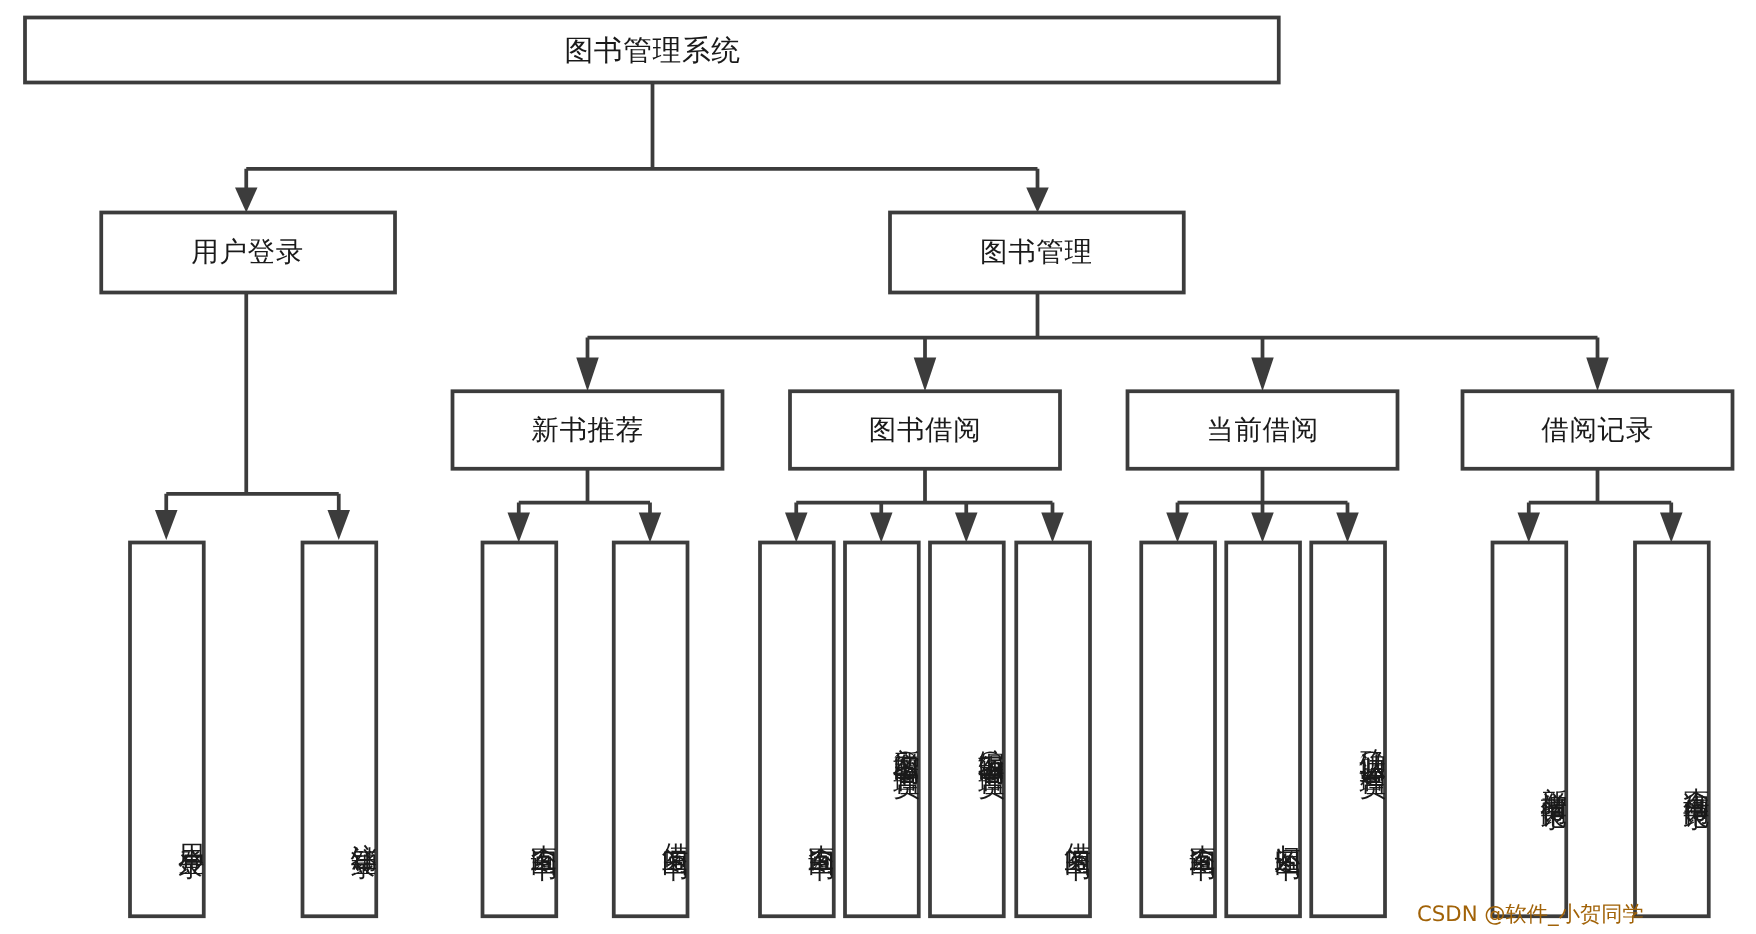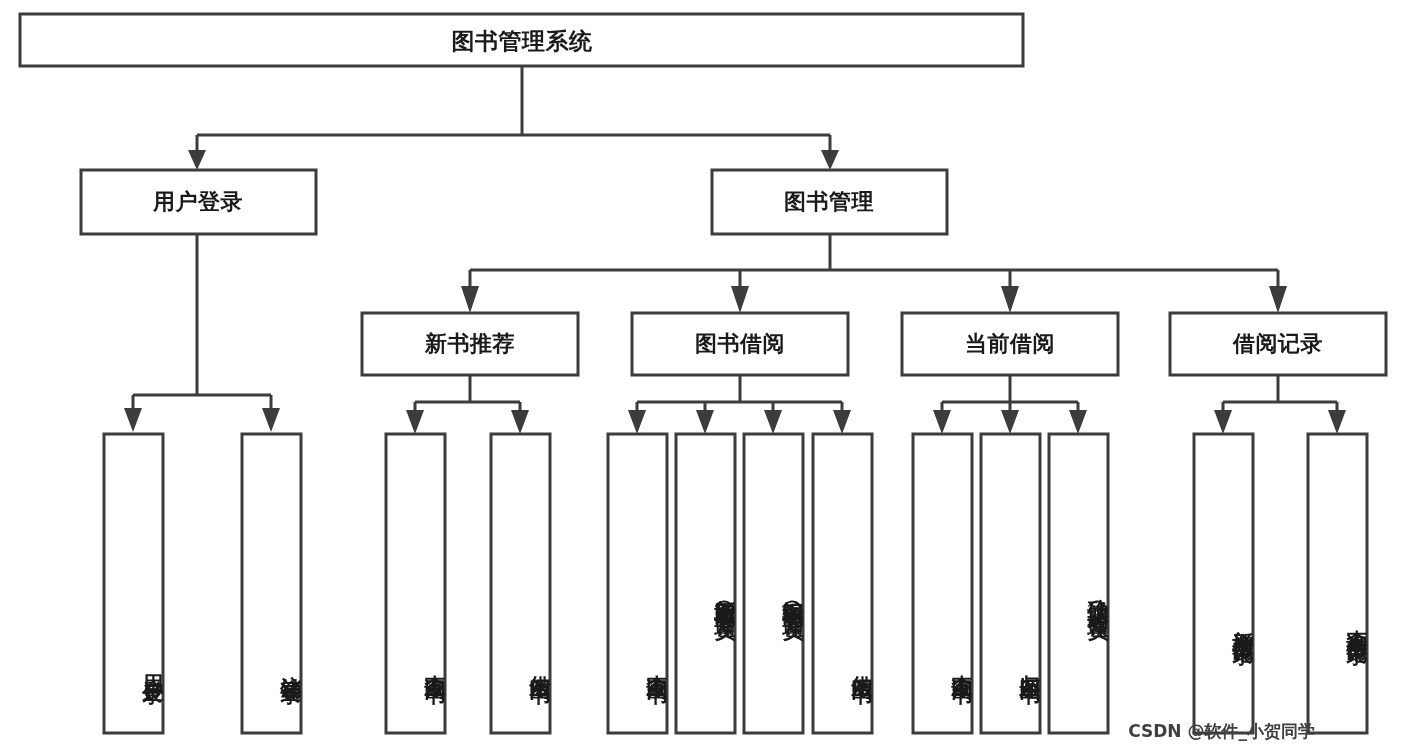--- a/index.html
+++ b/index.html
@@ -12,21 +12,20 @@
     height: 747px;
     font-family: "DejaVu Sans", "Liberation Sans", sans-serif;
     overflow: hidden;
     position: relative;
   }
   #diagram-root {
     position: relative;
     width: 1321px;
     height: 747px;
     background: #ffffff;
-    font-weight: bold;
   }
   svg.diagram-svg {
     position: absolute;
     left: 0;
     top: 0;
     width: 1405px;
     height: 747px;
   }
   .node-box {
     fill: #ffffff;
@@ -68,21 +67,21 @@
     display: flex;
     align-items: flex-start;
     justify-content: center;
   }
   .watermark {
     position: absolute;
     right: 6px;
     bottom: 4px;
     font-family: "DejaVu Sans", "Liberation Sans", sans-serif;
     font-size: 17px;
-    color: #404040;
+    color: #a16207;
     white-space: nowrap;
     user-select: none;
   }
 </style>
 </head>
 <body>
 
 <div id="diagram-root">
 
   <svg class="diagram-svg" viewBox="0 0 1405 747">

